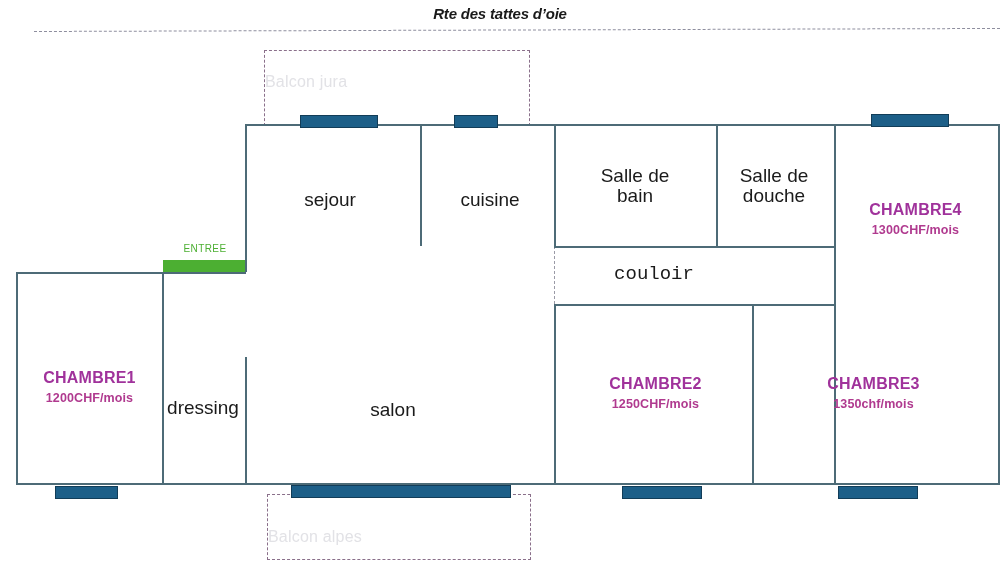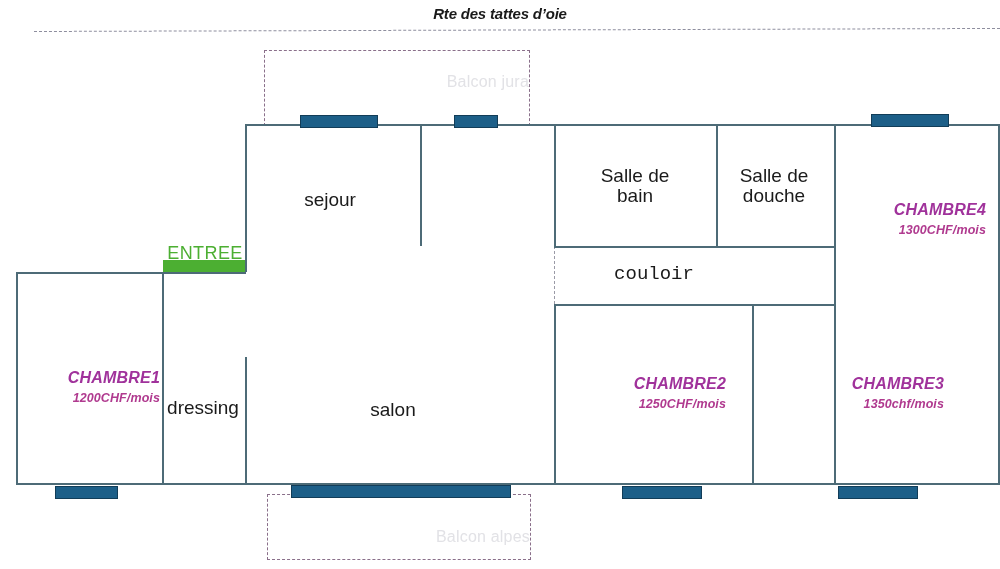--- a/index.html
+++ b/index.html
@@ -46,21 +46,21 @@
   
   .balcony {
     position: absolute;
     border: 1.5px dashed #8a6f8a;
     box-sizing: border-box;
     background: transparent;
   }
   .balcony-label {
     position: absolute;
     width: 100%;
-    text-align: right;
+    text-align: left;
     font-size: 16px;
     color: #e2e2e6;
     letter-spacing: 0.2px;
   }
   #balcon-jura { left: 264px; top: 50px; width: 266px; height: 76px; }
   #balcon-jura .balcony-label { top: 22px; }
   #balcon-alpes { left: 267px; top: 494px; width: 264px; height: 66px; }
   #balcon-alpes .balcony-label { top: 33px; }
 
   
@@ -94,37 +94,36 @@
     width: 82px;
     height: 12px;
     background: #4caf32;
   }
   .entree-label {
     position: absolute;
     left: 160px;
     top: 243px;
     width: 90px;
     text-align: center;
-    font-size: 18px;
+    font-size: 10px;
     color: #4caf32;
     letter-spacing: 0.4px;
   }
 
   
   .room-label {
     position: absolute;
     text-align: center;
     color: #1a1a1a;
     font-size: 19px;
     line-height: 20px;
   }
   .room-name-priced {
     position: absolute;
-    text-align: right;
-    font-style: italic;
+    text-align: center;
   }
   .room-name-priced .rname {
     display: block;
     font-size: 16px;
     font-weight: bold;
     color: #a0329b;
     letter-spacing: 0.2px;
   }
   .room-name-priced .rprice {
     display: block;
@@ -188,20 +187,21 @@
   <div class="window" style="left:55px;  top:486px; width:63px;"></div>
   <div class="window" style="left:291px; top:485px; width:220px;"></div>
   <div class="window" style="left:622px; top:486px; width:80px;"></div>
   <div class="window" style="left:838px; top:486px; width:80px;"></div>
 
   <div class="entree-bar"></div>
   <div class="entree-label">ENTREE</div>
 
   <div class="room-label" style="left:270px; top:190px; width:120px;">sejour</div>
 
+  <div class="room-label" style="left:430px; top:190px; width:120px;">cuisine</div>
 
   <div class="room-label" style="left:560px; top:166px; width:150px;">
     <span>Salle de</span><br>
     <span>bain</span>
   </div>
 
   <div class="room-label" style="left:716px; top:166px; width:116px;">
     <span>Salle de</span><br>
     <span>douche</span>
   </div>

